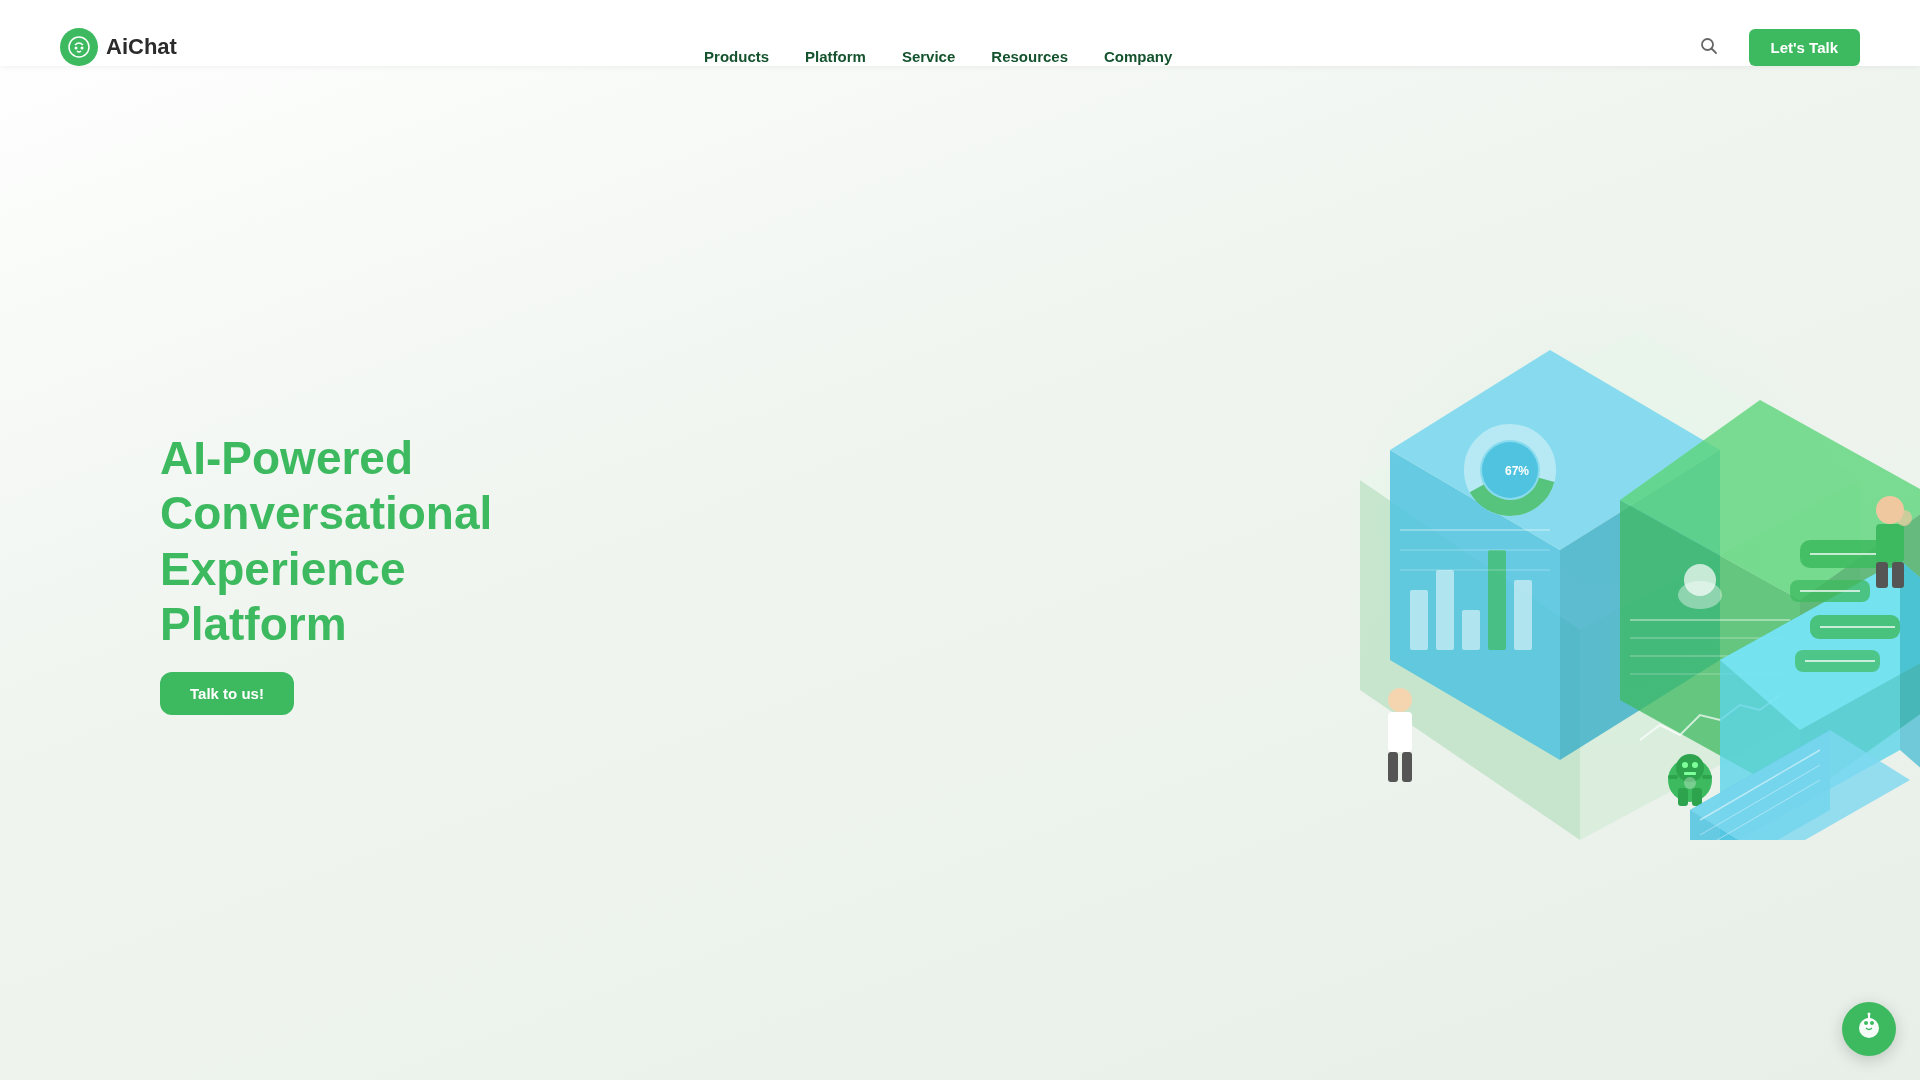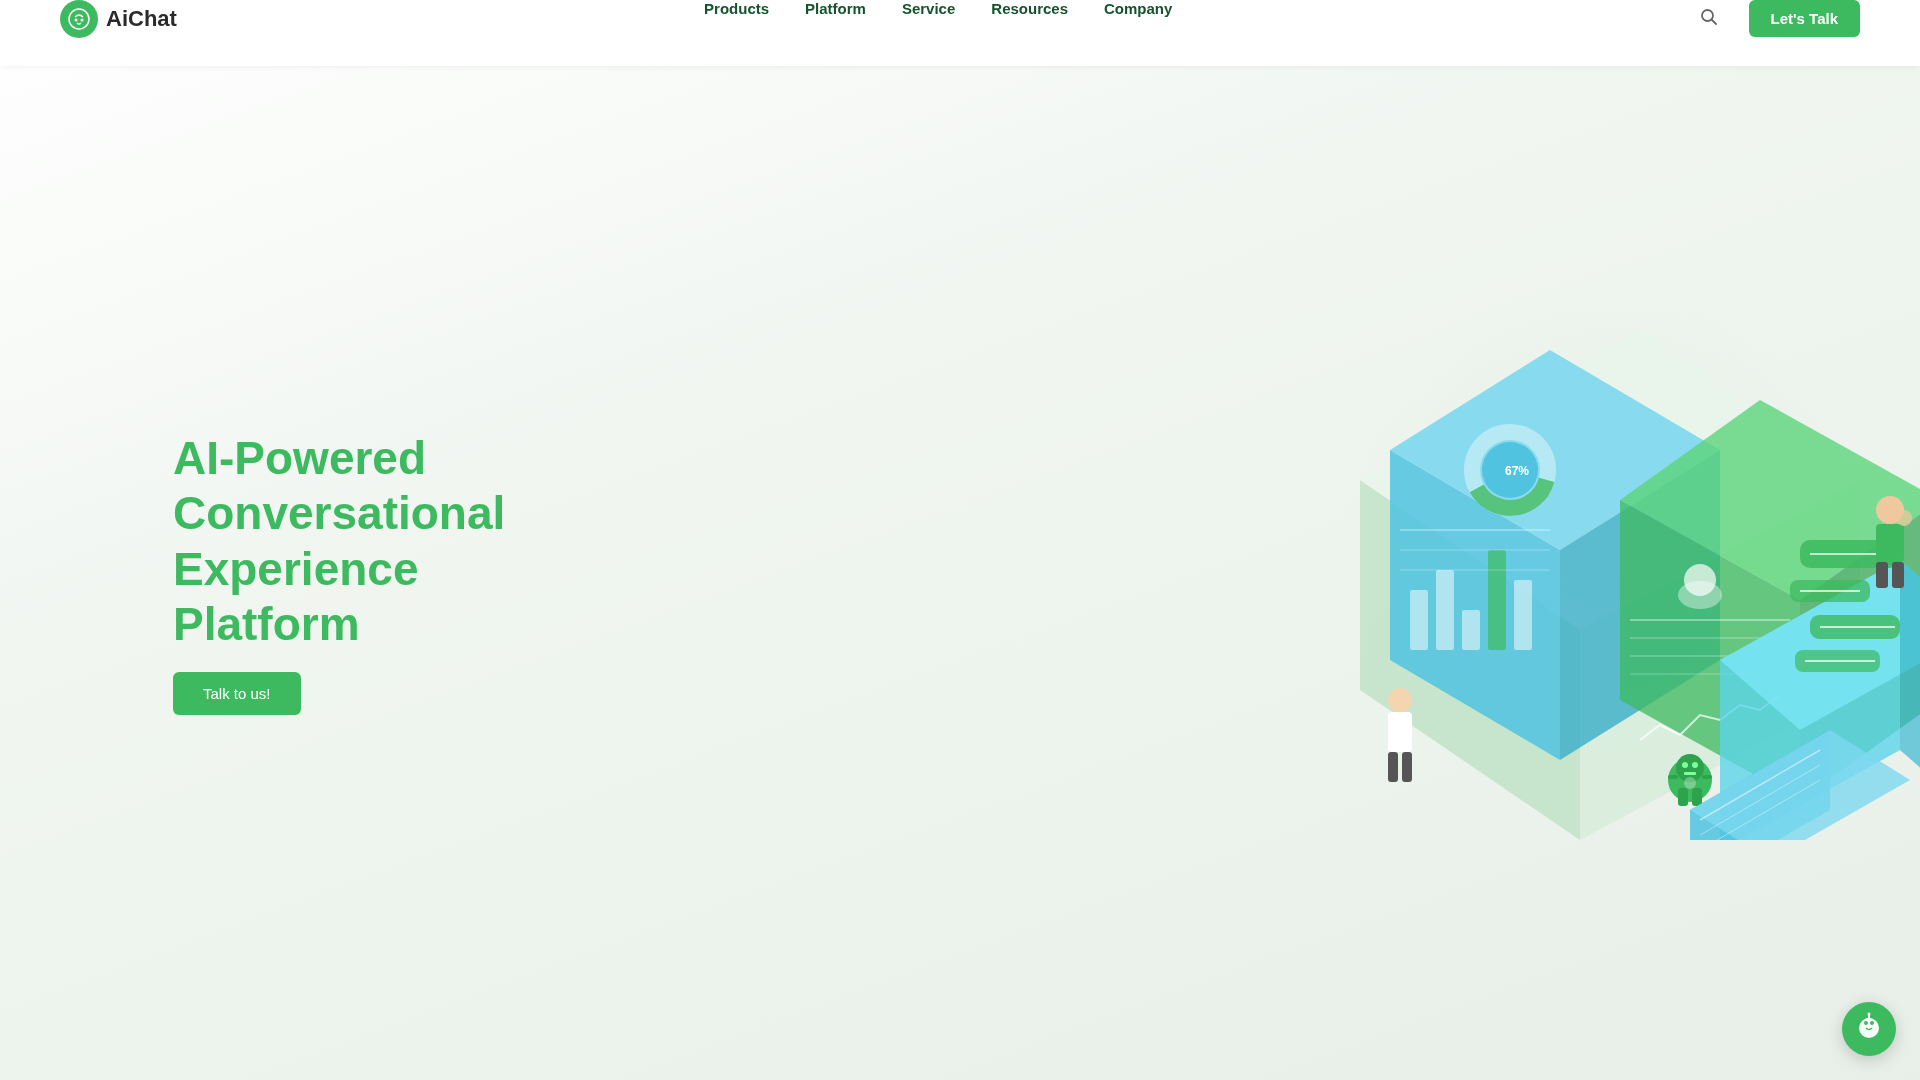--- a/index.html
+++ b/index.html
@@ -1,21 +1,21 @@
 <!DOCTYPE html>
 <html><head>
   <meta charset="utf-8">
   <style>
     * { margin: 0; padding: 0; box-sizing: border-box; }
     body { font-family: -apple-system, BlinkMacSystemFont, 'Segoe UI', sans-serif; background: #fff; overflow-x: hidden; }
 
     
     nav {
       position: fixed; top: 0; left: 0; right: 0;
-      display: flex; align-items: flex-start; justify-content: space-between;
+      display: flex; align-items: flex-end; justify-content: space-between;
       padding: 0 60px; height: 66px;
       background: rgba(255,255,255,0.97);
       box-shadow: 0 1px 6px rgba(0,0,0,0.06);
       z-index: 100;
     }
     .nav-logo {
       display: flex; align-items: center; gap: 8px;
       text-decoration: none;
     }
     .nav-logo-icon {
@@ -52,35 +52,35 @@
     .hero {
       min-height: 100vh;
       background: linear-gradient(160deg, #ffffff 0%, #f0f5f0 40%, #e8efe8 100%);
       display: flex; align-items: center;
       padding-top: 66px;
       position: relative; overflow: hidden;
     }
     .hero-content {
       padding: 0 0 0 160px;
       max-width: 560px;
-      position: relative; z-index: 2; margin-left: 13px;
+      position: relative; z-index: 2;
     }
     .hero-title {
       font-size: 46px; font-weight: 700;
       color: #3dba5f; line-height: 1.2;
       margin-bottom: 20px;
     }
     .hero-subtitle {
       font-size: 17px; color: #777; line-height: 1.6;
       margin-bottom: 36px;
     }
     .hero-btn {
       background: #3dba5f; color: white;
-      border: none; border-radius: 6px;
-      padding: 13px 30px; font-size: 15px; font-weight: 400;
+      border: none; border-radius: 12px;
+      padding: 13px 30px; font-size: 15px; font-weight: 700;
       cursor: pointer; transition: background 0.2s;
     }
 
     
     .chat-fab {
       position: fixed; bottom: 24px; right: 24px;
       width: 54px; height: 54px;
       background: #3dba5f; border-radius: 50%;
       display: flex; align-items: center; justify-content: center;
       cursor: pointer; z-index: 200;

